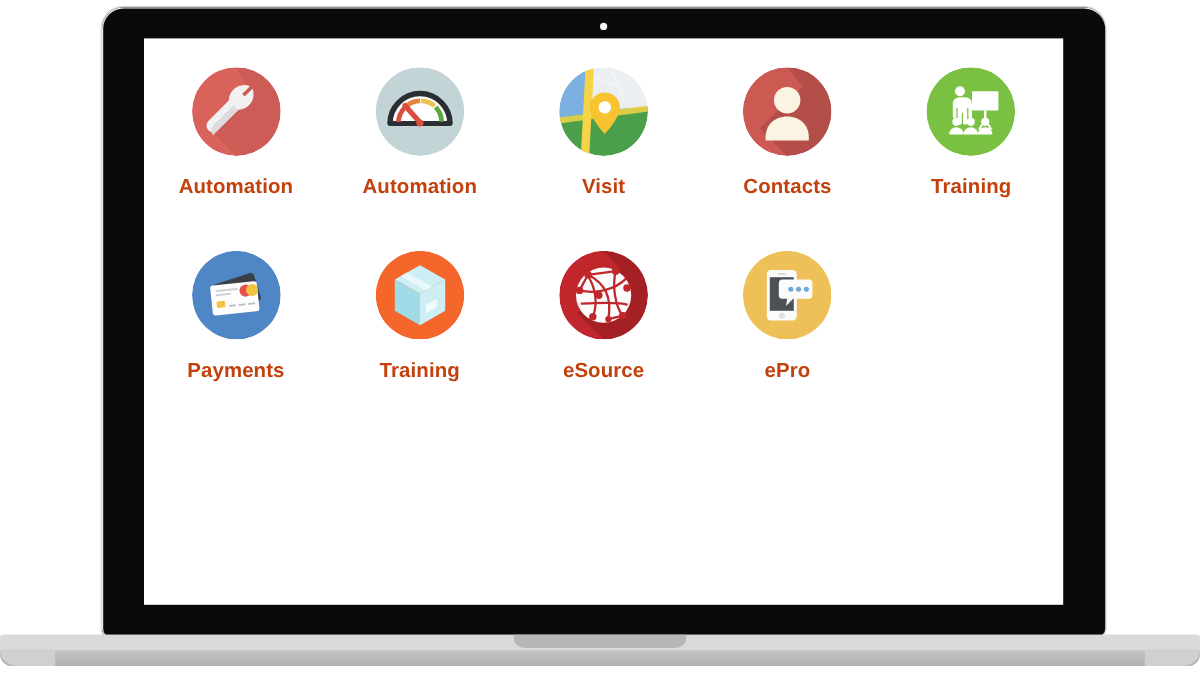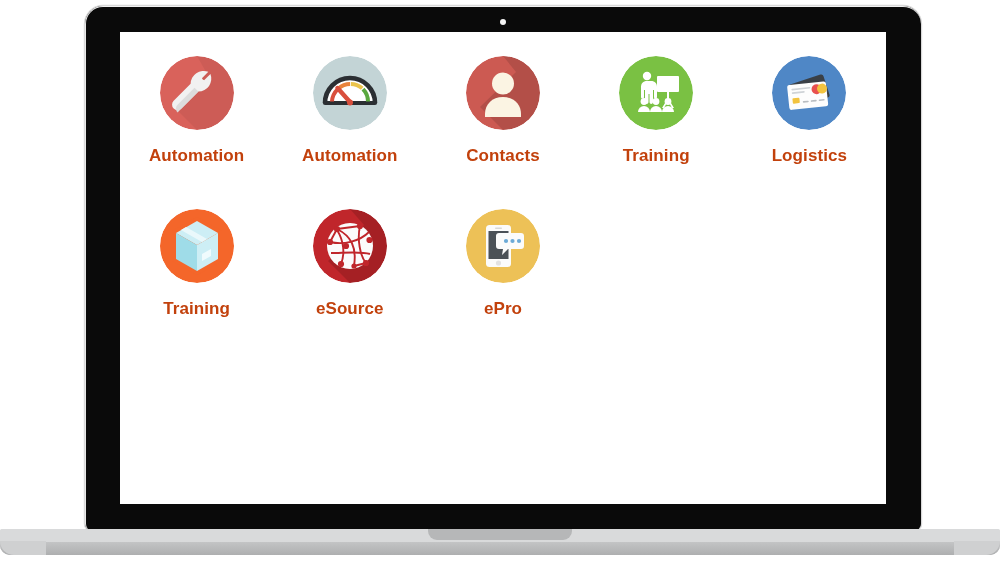--- a/index.html
+++ b/index.html
@@ -142,20 +142,38 @@
     <path d="M12 47 h50" stroke="#2b2f33" stroke-width="4.2" stroke-linecap="round"></path>
     <path d="M19 45.5 a18 18 0 0 1 5.3 -11.8" fill="none" stroke="#d94f3d" stroke-width="4"></path>
     <path d="M25.5 32.4 a18 18 0 0 1 11.5 -4.4" fill="none" stroke="#e8833c" stroke-width="4"></path>
     <path d="M37.8 28 a18 18 0 0 1 11.4 4.3" fill="none" stroke="#ebc44c" stroke-width="4"></path>
     <path d="M50 33.2 a18 18 0 0 1 5 12.3" fill="none" stroke="#5aa83f" stroke-width="4"></path>
     <path d="M37 46 L24.5 32" stroke="#d94f3d" stroke-width="4.4" stroke-linecap="round"></path>
     <circle cx="37" cy="46.5" r="3" fill="#d94f3d"></circle>
               </svg>
             </div>
             <div class="label">Automation</div>
+          </div>
+          <div class="app">
+            <div class="icon">
+              <svg viewBox="0 0 74 74" xmlns="http://www.w3.org/2000/svg">
+    <circle cx="37" cy="37" r="37" fill="#eceff1"></circle>
+    <path d="M0 37 a37 37 0 0 0 74 0 l0 -4 l-74 6 z" fill="#4aa04a"></path>
+    <path d="M0 37 a37 37 0 0 1 24 -34.7 l0 36 l-24 4 z" fill="#7bb0e0"></path>
+    <path d="M22 0 l7 0 l-4 74 l-7 0 z" fill="#f5d547"></path>
+    <path d="M0 42 l74 -10 l0 5 l-74 10 z" fill="#f5d547" opacity=".85"></path>
+    <g opacity=".35" stroke="#ffffff" stroke-width="1.6" fill="none">
+      <path d="M30 8 l20 8"></path>
+                  <path d="M44 4 l10 22"></path>
+    </g>
+    <path d="M38 21 a12.5 12.5 0 0 0 -12.5 12.5 c0 9 12.5 22 12.5 22 s12.5 -13 12.5 -22 a12.5 12.5 0 0 0 -12.5 -12.5 z" fill="#f7c331"></path>
+    <circle cx="38" cy="33.5" r="5.2" fill="#ffffff"></circle>
+              </svg>
+            </div>
+            <div class="label">Visit</div>
           </div>
           <div class="app">
             <div class="icon">
               <svg viewBox="0 0 74 74" xmlns="http://www.w3.org/2000/svg">
     <circle cx="37" cy="37" r="37" fill="#cc5a52"></circle>
     <path d="M37 0 A37 37 0 0 1 37 74 L14 51 L50 16 Z" fill="#000" opacity="0.12"></path>
     <circle cx="37" cy="27.5" r="11" fill="#fbf4e3"></circle>
     <path d="M37 41 c-11 0 -18 7.5 -18 17 l0 3 l36 0 l0 -3 c0 -9.5 -7 -17 -18 -17 z" fill="#fbf4e3"></path>
               </svg>
             </div>
@@ -202,21 +220,21 @@
       <g fill="#b9bdc1">
         <rect x="30" y="44.5" width="6" height="1.6" rx=".8"></rect>
         <rect x="38" y="44.5" width="6" height="1.6" rx=".8"></rect>
         <rect x="46" y="44.5" width="6" height="1.6" rx=".8"></rect>
       </g>
       <circle cx="45" cy="34" r="5" fill="#e8504f"></circle>
       <circle cx="50.5" cy="34" r="5" fill="#f2c33f"></circle>
     </g>
               </svg>
             </div>
-            <div class="label">Logistics</div>
+            <div class="label">Payments</div>
           </div>
           <div class="app">
             <div class="icon">
               <svg viewBox="0 0 74 74" xmlns="http://www.w3.org/2000/svg">
     <circle cx="37" cy="37" r="37" fill="#f4662a"></circle>
     <path d="M37 8 L62 22 L62 52 L37 66 L12 52 L12 22 Z" fill="#f4662a"></path>
     <path d="M37 12 L58 24 L37 36 L16 24 Z" fill="#cdeef5"></path>
     <path d="M16 24 L37 36 L37 62 L16 50 Z" fill="#9fdce8"></path>
     <path d="M58 24 L37 36 L37 62 L58 50 Z" fill="#cdeef5"></path>
     <path d="M42 45 l9 -5 l0 7 l-9 5 z" fill="#f0fbfd"></path>

